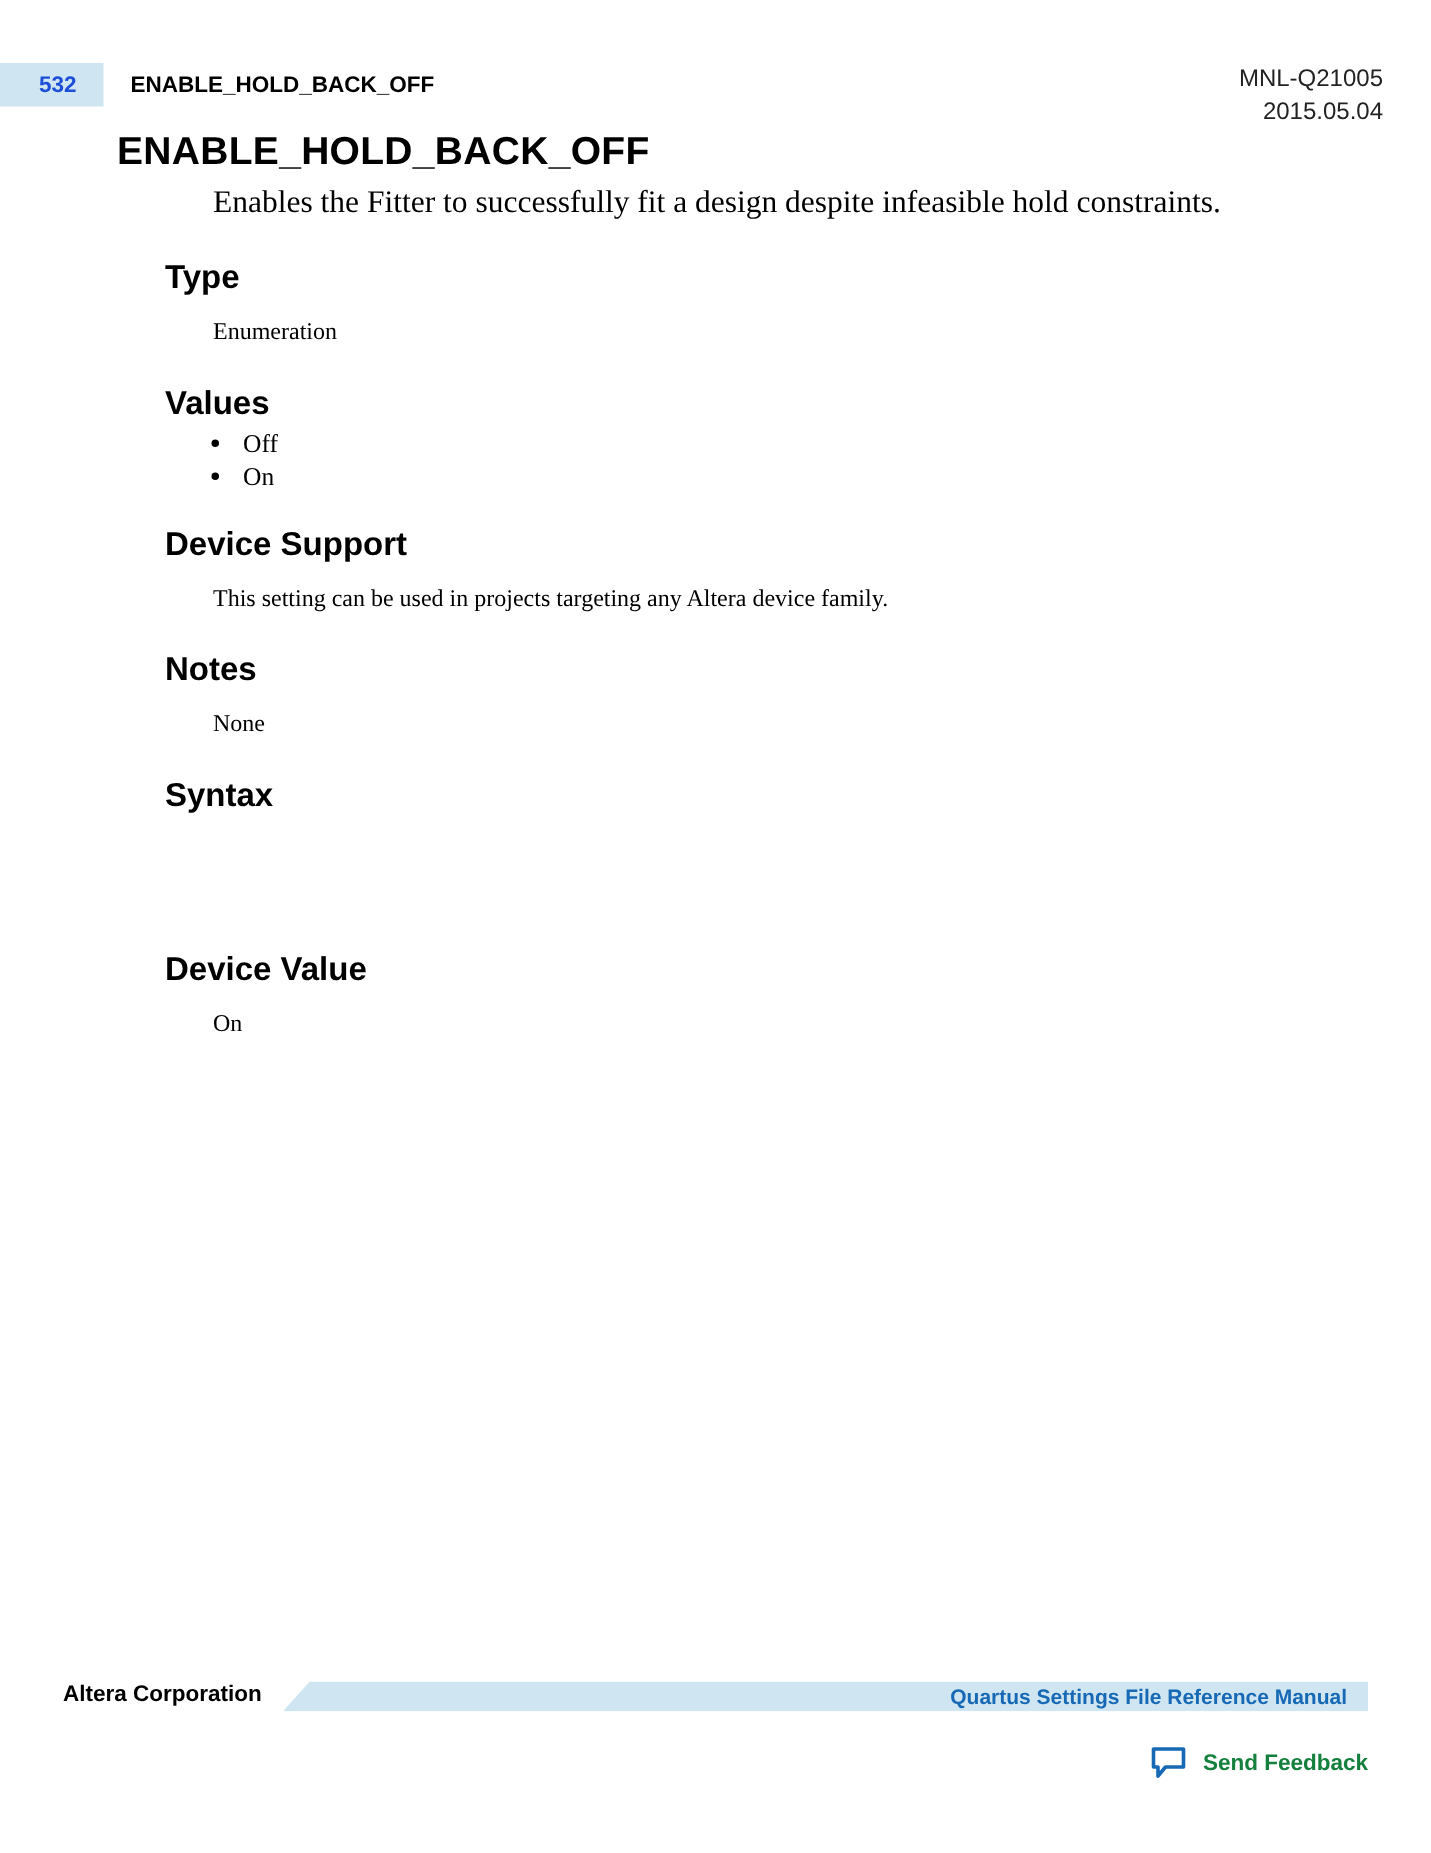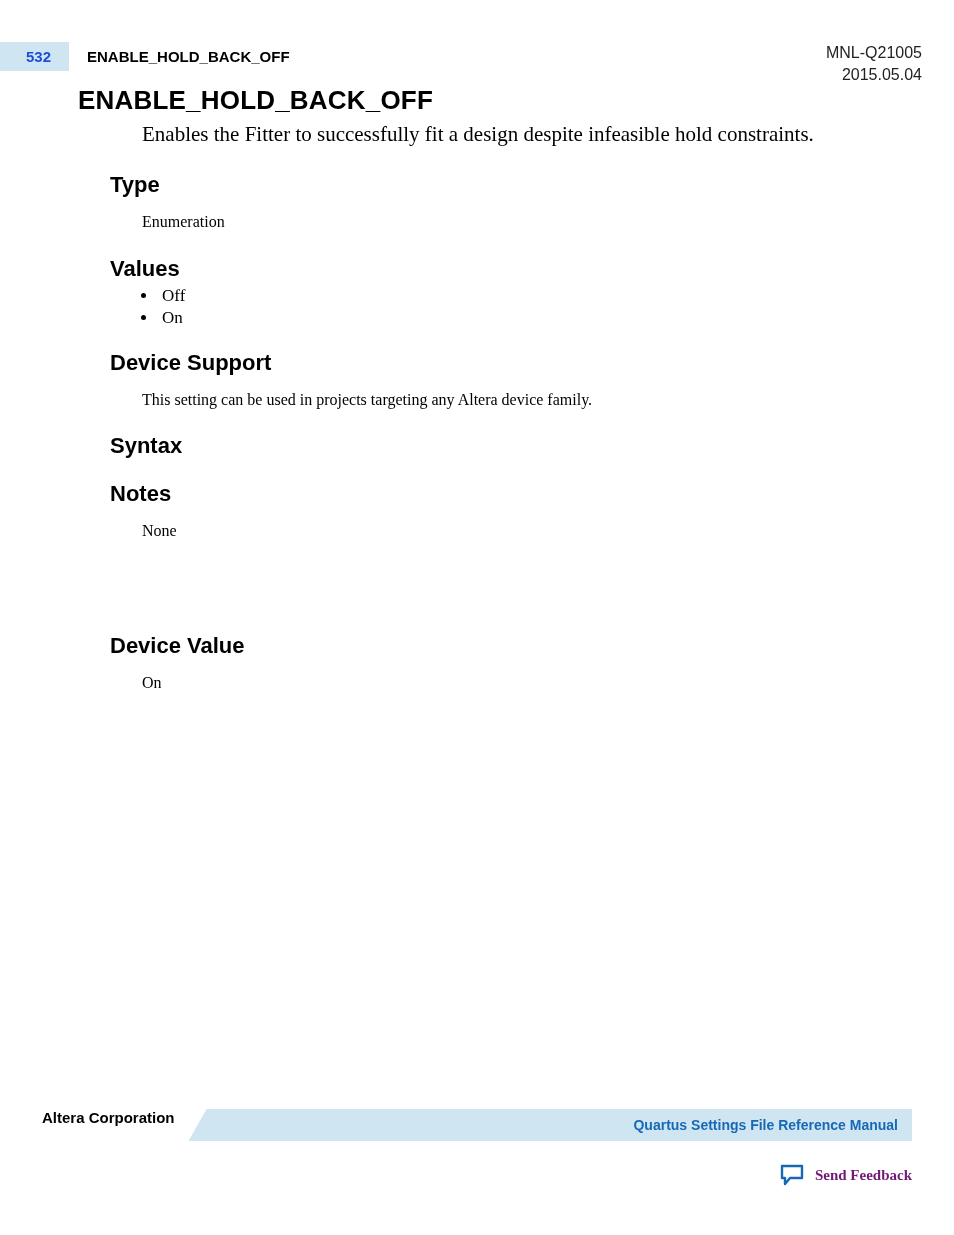--- a/index.html
+++ b/index.html
@@ -101,21 +101,21 @@
   }
   .footer-left {
     font-family: Arial, Helvetica, sans-serif;
     font-weight: bold;
     font-size: 15px;
     color: #000;
     white-space: nowrap;
   }
   .footer-stripe {
     flex: 1;
-    height: 32px;
+    height: 20px;
     background: #cfe6f2;
     margin-left: 14px;
     position: relative;
     clip-path: polygon(18px 0, 100% 0, 100% 100%, 0 100%);
     display: flex;
     align-items: center;
     justify-content: flex-end;
     padding-right: 14px;
     box-sizing: border-box;
   }
@@ -125,24 +125,24 @@
     font-size: 14px;
     color: #1769b5;
   }
   .feedback-row {
     display: flex;
     align-items: center;
     justify-content: flex-end;
     gap: 10px;
   }
   .feedback-link {
-    font-family: Liberation Serif, serif;
-    font-weight: bold;
-    font-size: 15px;
-    color: #701a75;
+    font-family: Liberation Sans, sans-serif;
+    font-weight: bold;
+    font-size: 15px;
+    color: #15803d;
   }
   .feedback-icon svg {
     display: block;
   }
 </style>
 </head>
 <body>
 
 <div class="page">
 
@@ -171,26 +171,26 @@
       <li>On</li>
     </ul>
   </div>
 
   <div class="section">
     <div class="section-label">Device Support</div>
     <div class="section-body">This setting can be used in projects targeting any Altera device family.</div>
   </div>
 
   <div class="section">
-    <div class="section-label">Syntax</div>
-  </div>
-
-  <div class="section">
     <div class="section-label">Notes</div>
     <div class="section-body">None</div>
+  </div>
+
+  <div class="section">
+    <div class="section-label">Syntax</div>
   </div>
 
   <div class="section" style="margin-top:90px;">
     <div class="section-label">Device Value</div>
     <div class="section-body">On</div>
   </div>
 
   <div class="footer">
     <div class="footer-bar">
       <div class="footer-left">Altera Corporation</div>

